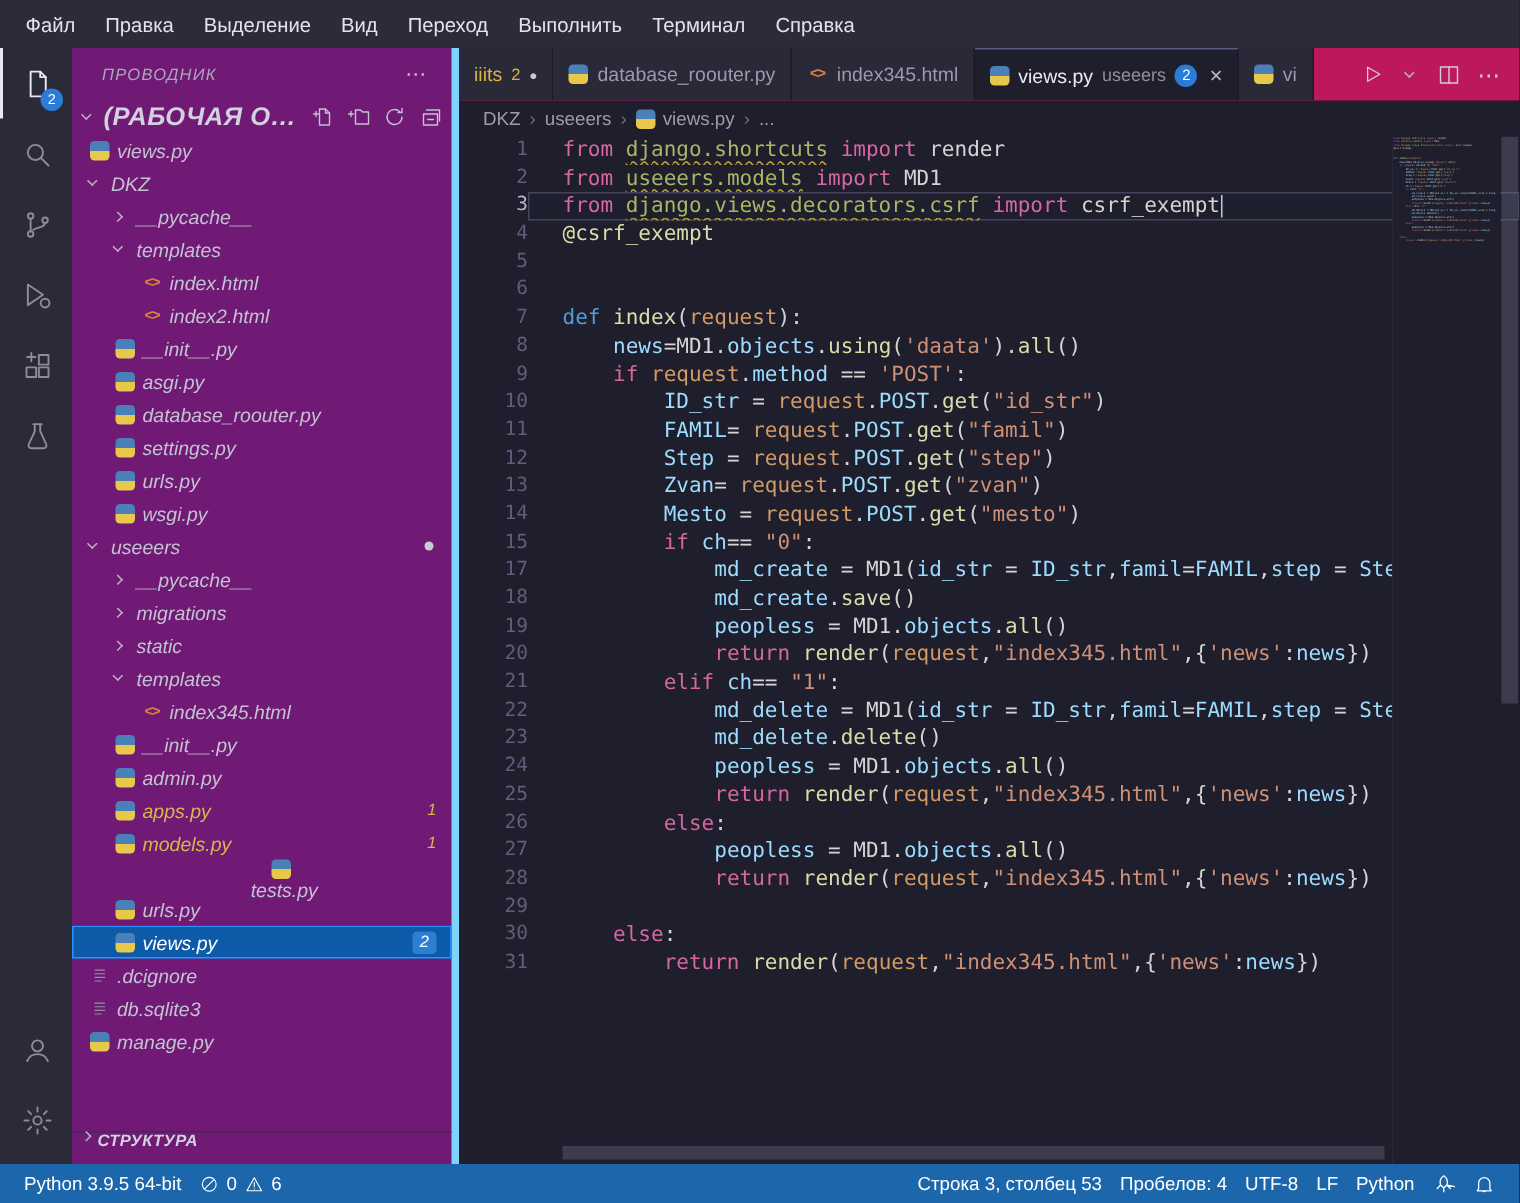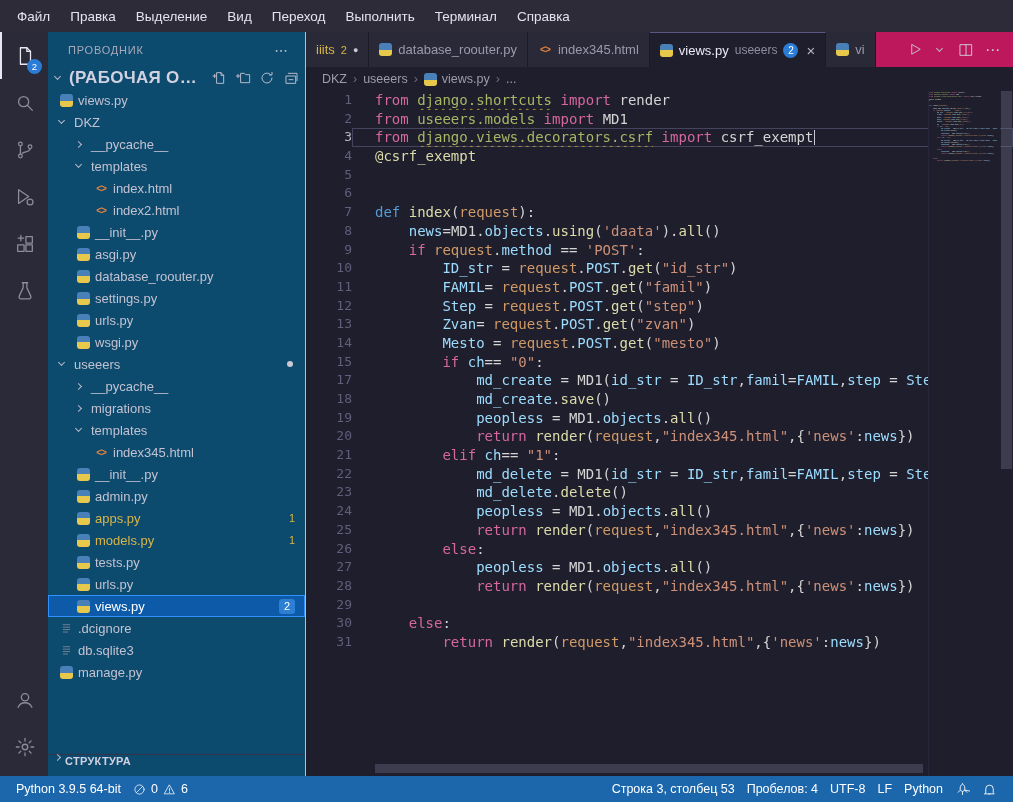--- a/index.html
+++ b/index.html
@@ -16,21 +16,21 @@
 
   
   .activitybar{width:48px;background:#2b2a38;display:flex;flex-direction:column;align-items:stretch;flex:none;}
   .activity-item{height:47px;display:flex;align-items:center;justify-content:center;color:#8d8b9c;position:relative;border-left:2px solid transparent;}
   .activity-item.active{color:#e9e8f2;border-left:2px solid #e9e8f2;}
   .act-badge{position:absolute;bottom:5px;right:6px;min-width:15px;height:15px;border-radius:9px;
     background:var(--badge,#2b7cd6);color:#fff;font-size:9.5px;display:flex;align-items:center;justify-content:center;padding:0 3px;}
   .activity-bottom{margin-top:auto;display:flex;flex-direction:column;padding-bottom:6px;}
 
   
-  .sidebar{width:258px;background:#0c4a6e;color:#c3c2d1;flex:none;display:flex;flex-direction:column;border-right:1px solid #7dd3fc;}
+  .sidebar{width:258px;background:#701a75;color:#c3c2d1;flex:none;display:flex;flex-direction:column;border-right:5px solid #7dd3fc;font-style:italic;}
   .sidebar-title{height:35px;flex:none;display:flex;align-items:center;justify-content:space-between;
     padding:0 16px 0 20px;font-size:11px;letter-spacing:.8px;color:#a9a8b8;}
   .dots{font-size:14px;color:#c3c2d1;}
   .section-header{height:22px;flex:none;display:flex;align-items:center;gap:4px;padding:0 6px 0 4px;
     font-size:17px;font-weight:bold;color:#d2d1e0;letter-spacing:.3px;}
   .section-header .label{white-space:nowrap;overflow:hidden;text-overflow:ellipsis;}
   .ws-actions{margin-left:auto;display:flex;align-items:center;gap:8px;color:#c3c2d1;}
   .ws-action{display:flex;align-items:center;}
   .tree{flex:1;overflow:hidden;}
   .tree-row{height:22px;display:flex;align-items:center;font-size:13px;color:#c3c2d1;white-space:nowrap;}
@@ -306,20 +306,24 @@
         </div>
         <div class="tree-row" style="padding-left: 25px;">
           <span class="chev"></span>
           <span class="tree-label">__pycache__</span>
         </div>
         <div class="tree-row" style="padding-left: 25px;">
           <span class="chev"></span>
           <span class="tree-label">migrations</span>
         </div>
         <div class="tree-row" style="padding-left: 25px;">
+          <span class="chev"></span>
+          <span class="tree-label">static</span>
+        </div>
+        <div class="tree-row" style="padding-left: 25px;">
           <span class="chev down"></span>
           <span class="tree-label">templates</span>
         </div>
         <div class="tree-row" style="padding-left: 42px;">
           <span class="spacer"></span>
           <span class="icon-html"></span>
           <span class="tree-label">index345.html</span>
         </div>
         <div class="tree-row" style="padding-left: 25px;">
           <span class="spacer"></span>
@@ -336,21 +340,21 @@
           <span class="icon-python"></span>
           <span class="tree-label warn">apps.py</span>
           <span class="tree-badge">1</span>
         </div>
         <div class="tree-row" style="padding-left: 25px;">
           <span class="spacer"></span>
           <span class="icon-python"></span>
           <span class="tree-label warn">models.py</span>
           <span class="tree-badge">1</span>
         </div>
-        <div class="tree-row" style="padding-left: 25px;">
+        <div class="tree-row" style="padding-left: 25px; flex-direction: column;">
           <span class="spacer"></span>
           <span class="icon-python"></span>
           <span class="tree-label">tests.py</span>
         </div>
         <div class="tree-row" style="padding-left: 25px;">
           <span class="spacer"></span>
           <span class="icon-python"></span>
           <span class="tree-label">urls.py</span>
         </div>
         <div class="tree-row sel" style="padding-left: 25px;">

